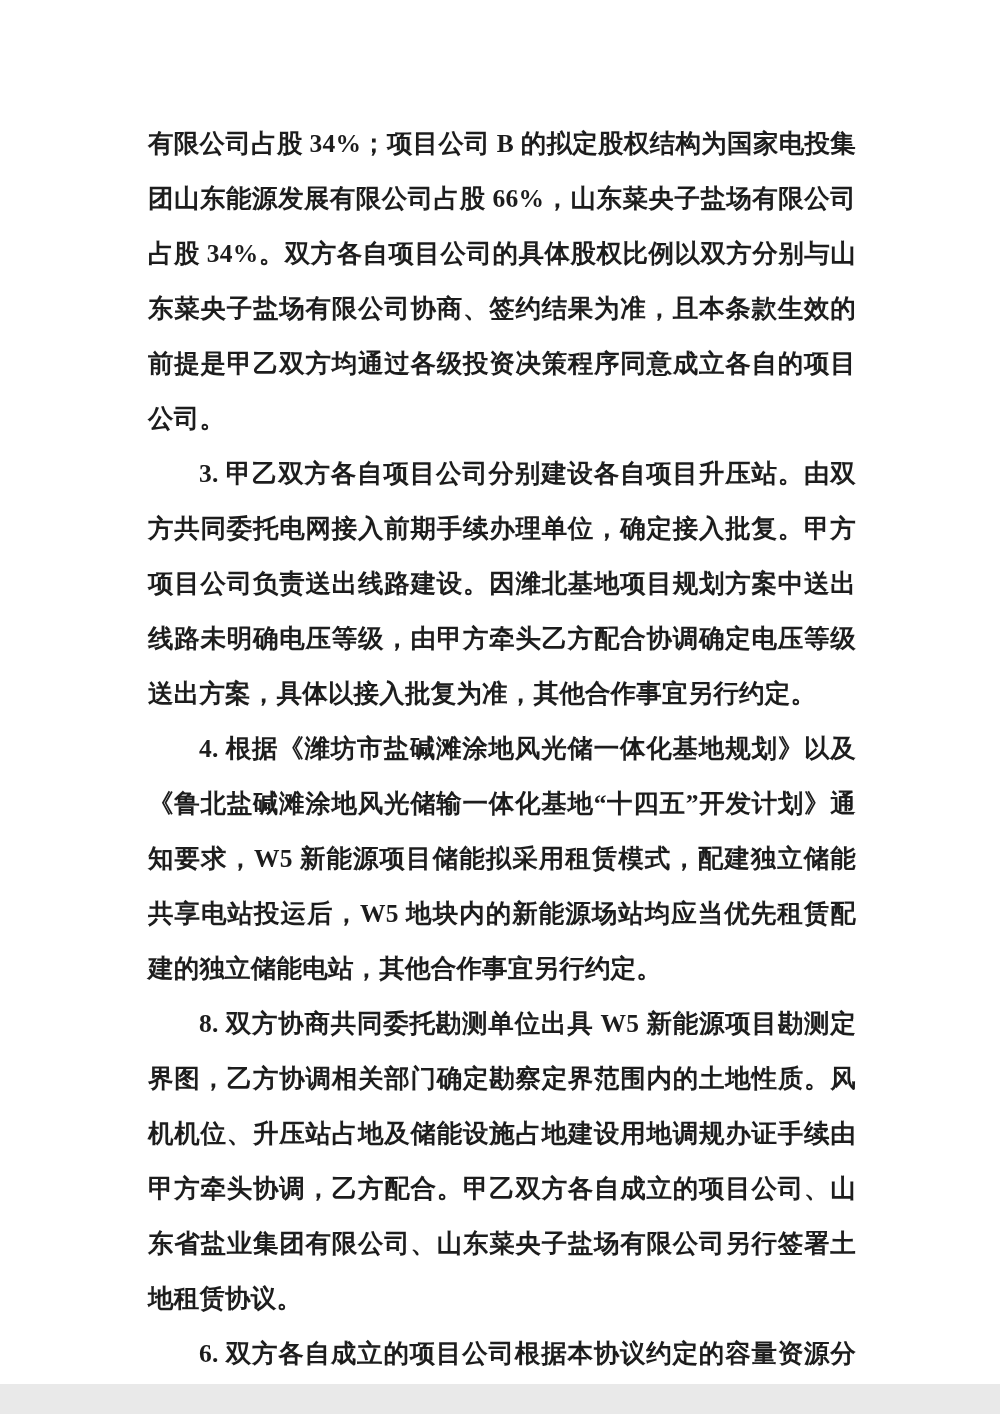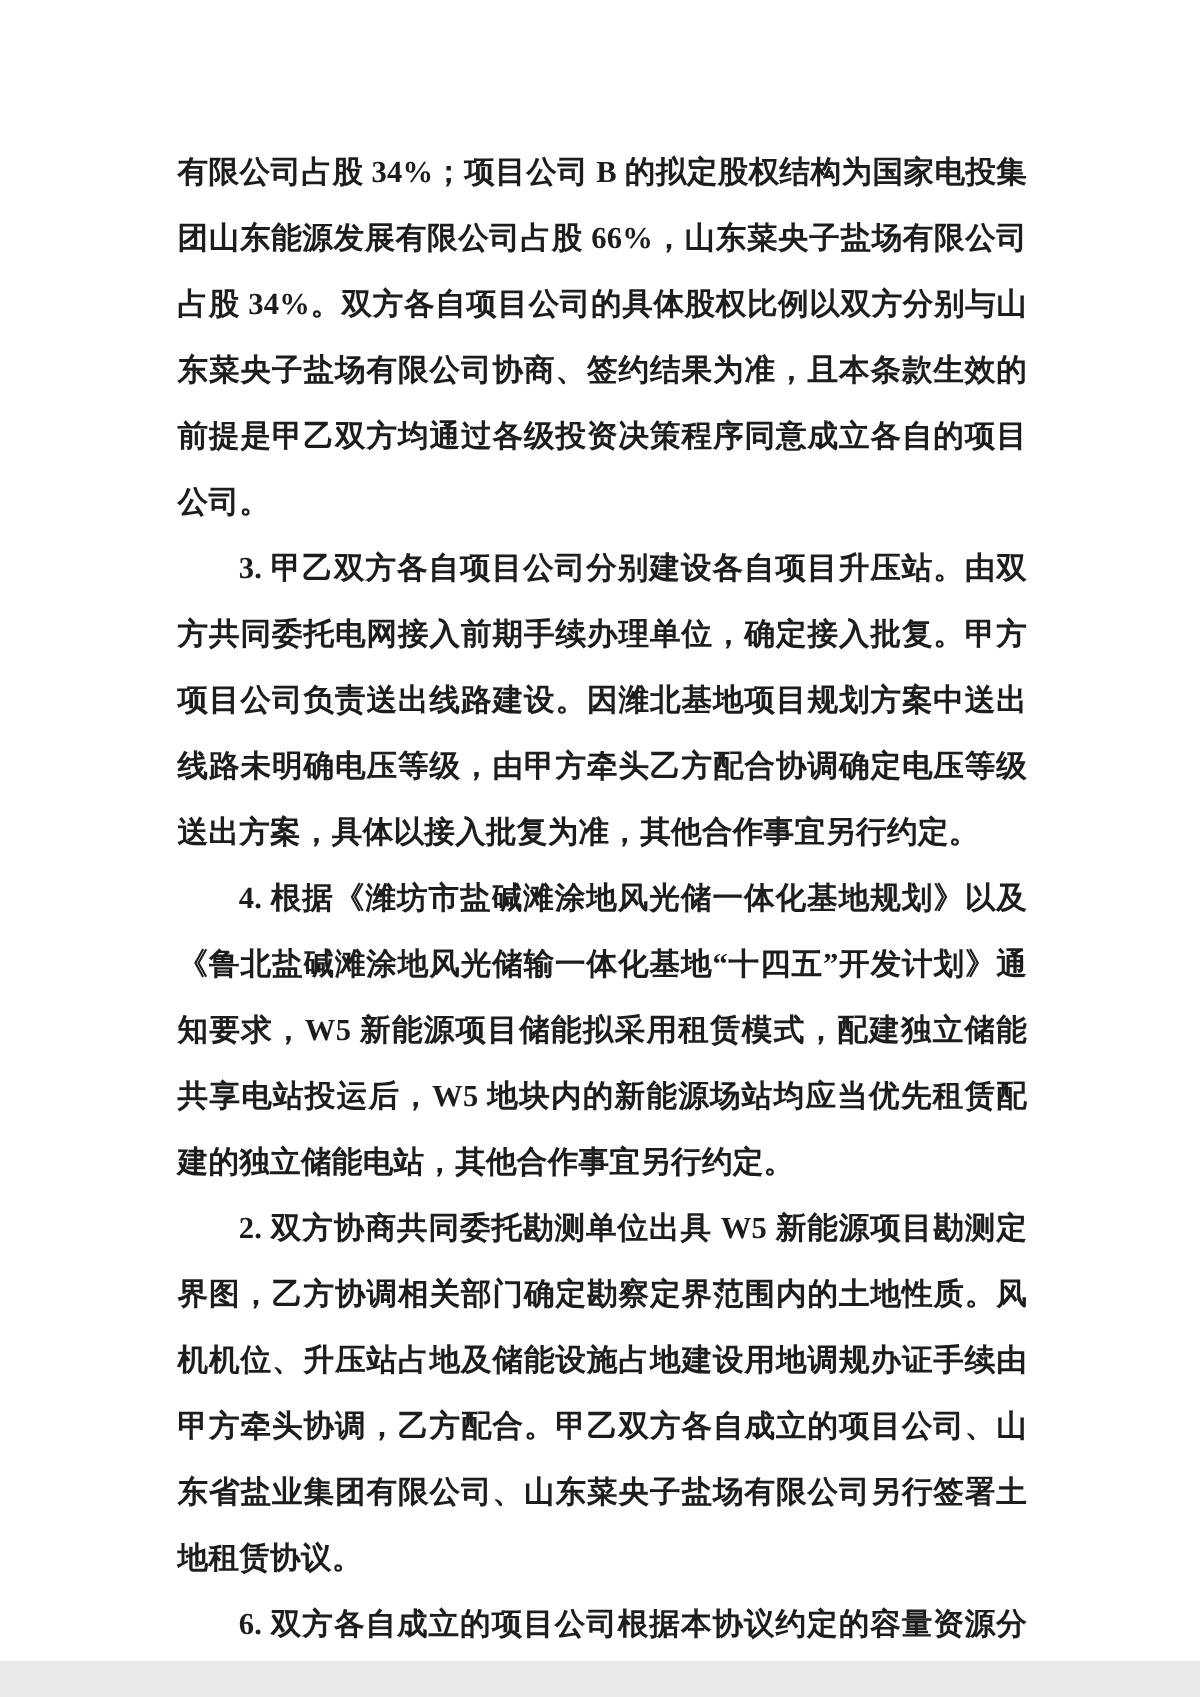--- a/index.html
+++ b/index.html
@@ -50,16 +50,16 @@
   }
 </style>
 </head>
 <body>
 
 <div class="page">
   <div class="content">
     <p class="para">有限公司占股 34%；项目公司 B 的拟定股权结构为国家电投集团山东能源发展有限公司占股 66%，山东菜央子盐场有限公司占股 34%。双方各自项目公司的具体股权比例以双方分别与山东菜央子盐场有限公司协商、签约结果为准，且本条款生效的前提是甲乙双方均通过各级投资决策程序同意成立各自的项目公司。</p>
     <p class="para indent">3. 甲乙双方各自项目公司分别建设各自项目升压站。由双方共同委托电网接入前期手续办理单位，确定接入批复。甲方项目公司负责送出线路建设。因潍北基地项目规划方案中送出线路未明确电压等级，由甲方牵头乙方配合协调确定电压等级送出方案，具体以接入批复为准，其他合作事宜另行约定。</p>
     <p class="para indent">4. 根据《潍坊市盐碱滩涂地风光储一体化基地规划》以及《鲁北盐碱滩涂地风光储输一体化基地“十四五”开发计划》通知要求，W5 新能源项目储能拟采用租赁模式，配建独立储能共享电站投运后，W5 地块内的新能源场站均应当优先租赁配建的独立储能电站，其他合作事宜另行约定。</p>
-    <p class="para indent">2. 双方协商共同委托勘测单位出具 W5 新能源项目勘测定界图，乙方协调相关部门确定勘察定界范围内的土地性质。风机机位、升压站占地及储能设施占地建设用地调规办证手续由甲方牵头协调，乙方配合。甲乙双方各自成立的项目公司、山东省盐业集团有限公司、山东菜央子盐场有限公司另行签署土地租赁协议。</p>
+    <p class="para indent">8. 双方协商共同委托勘测单位出具 W5 新能源项目勘测定界图，乙方协调相关部门确定勘察定界范围内的土地性质。风机机位、升压站占地及储能设施占地建设用地调规办证手续由甲方牵头协调，乙方配合。甲乙双方各自成立的项目公司、山东省盐业集团有限公司、山东菜央子盐场有限公司另行签署土地租赁协议。</p>
     <p class="para indent">6. 双方各自成立的项目公司根据本协议约定的容量资源分配、地块划分承担各自项目建设期间及投运后运营期间给山东菜央子盐场</p>
   </div>
 </div>
 
 </body></html>

